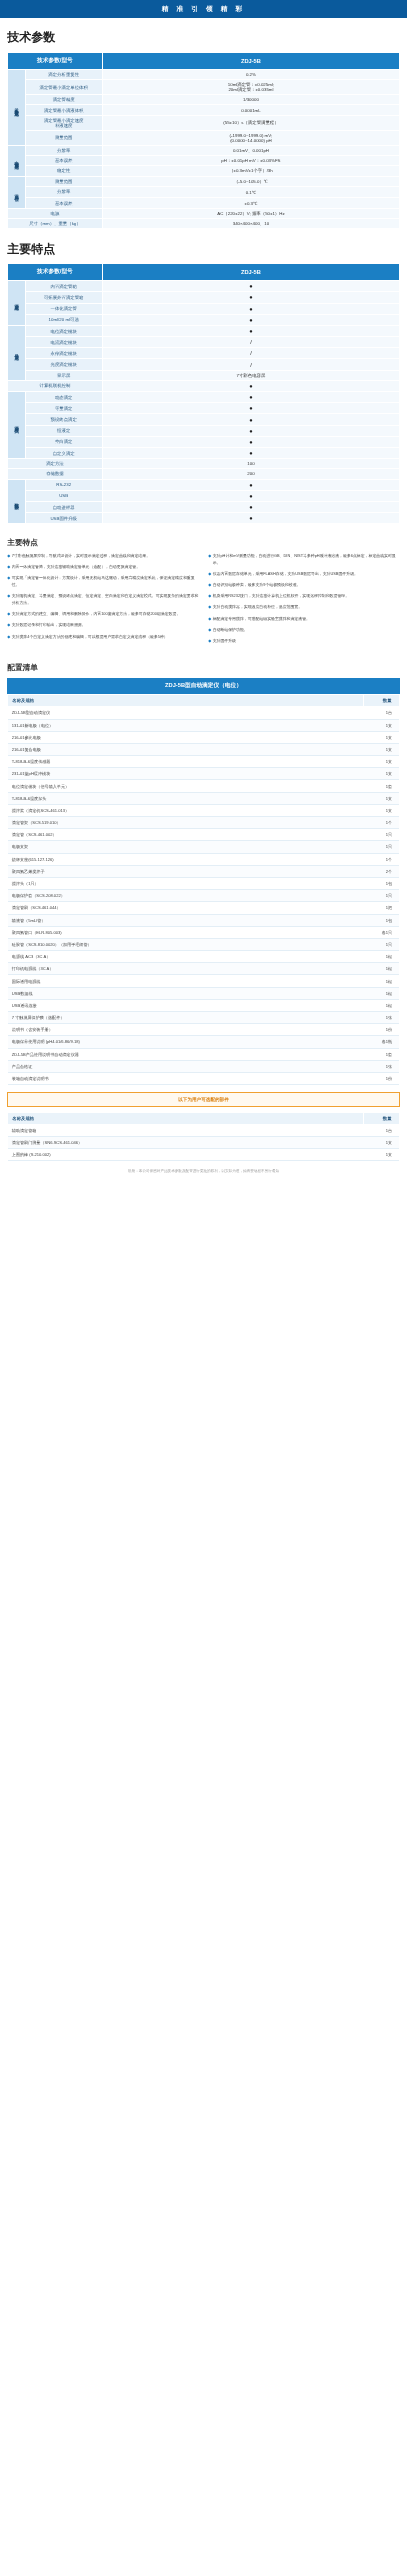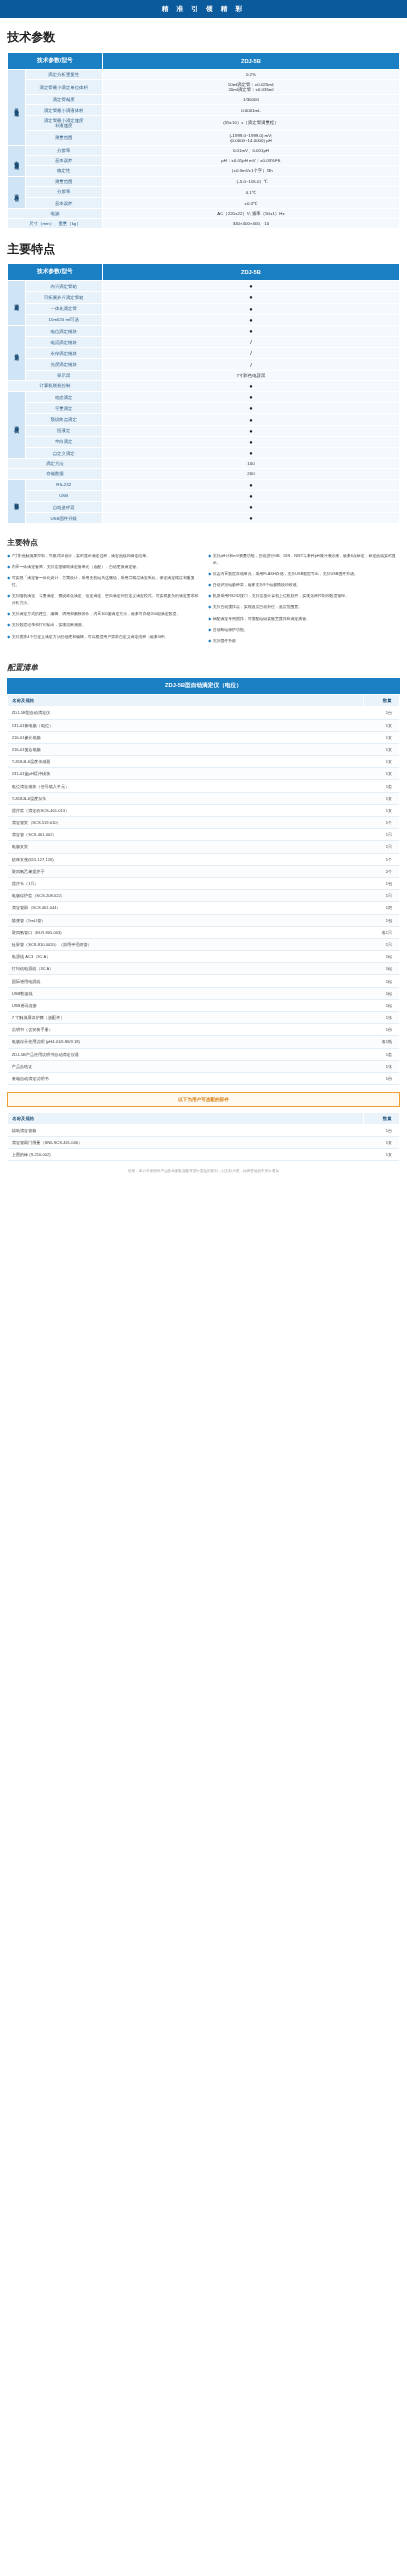--- a/index.html
+++ b/index.html
@@ -74,21 +74,21 @@
   .features { margin: 13.4px 7.2px 0 7.2px; }
   .features h2 { font-size: 7.7px; font-weight: bold; margin: 0 0 5.2px 0; font-family: Liberation Serif, serif; }
   .feat-grid { display: flex; gap: 9.3px; font-size: 3.9px; line-height: 1.7; color: #444; }
   .feat-col { flex: 1; }
   .feat-item { margin-bottom: 4.6px; display: flex; }
   .feat-item .bullet { color:#1b7fc4; margin-right:1.5px; flex:0 0 auto; }
   .feat-item .txt { flex: 1 1 auto; }
 
   
   .packing { margin: 13.4px 7.2px 0 7.2px; }
-  .packing h2 { font-size: 7.7px; font-weight: bold; margin: 0 0 5.2px 0; font-style: italic; }
+  .packing h2 { font-size: 7.7px; font-weight: bold; margin: 0 0 5.2px 0; }
   table.pack { width: 100%; border-collapse: collapse; font-size: 4.1px; }
   table.pack caption {
     background: #1b7fc4; color: #fff; font-size: 5.7px; font-weight: bold;
     padding: 4.1px 0; caption-side: top;
   }
   table.pack th {
     background: #eaf3fa; color:#2b5a80; font-weight: bold; font-size: 4.4px;
     border: 0.5px solid #ffffff; padding: 3.1px 4.1px; text-align: left;
   }
   table.pack th.qty, table.pack td.qty { text-align: right; width: 36px; padding-right: 7.2px; }

